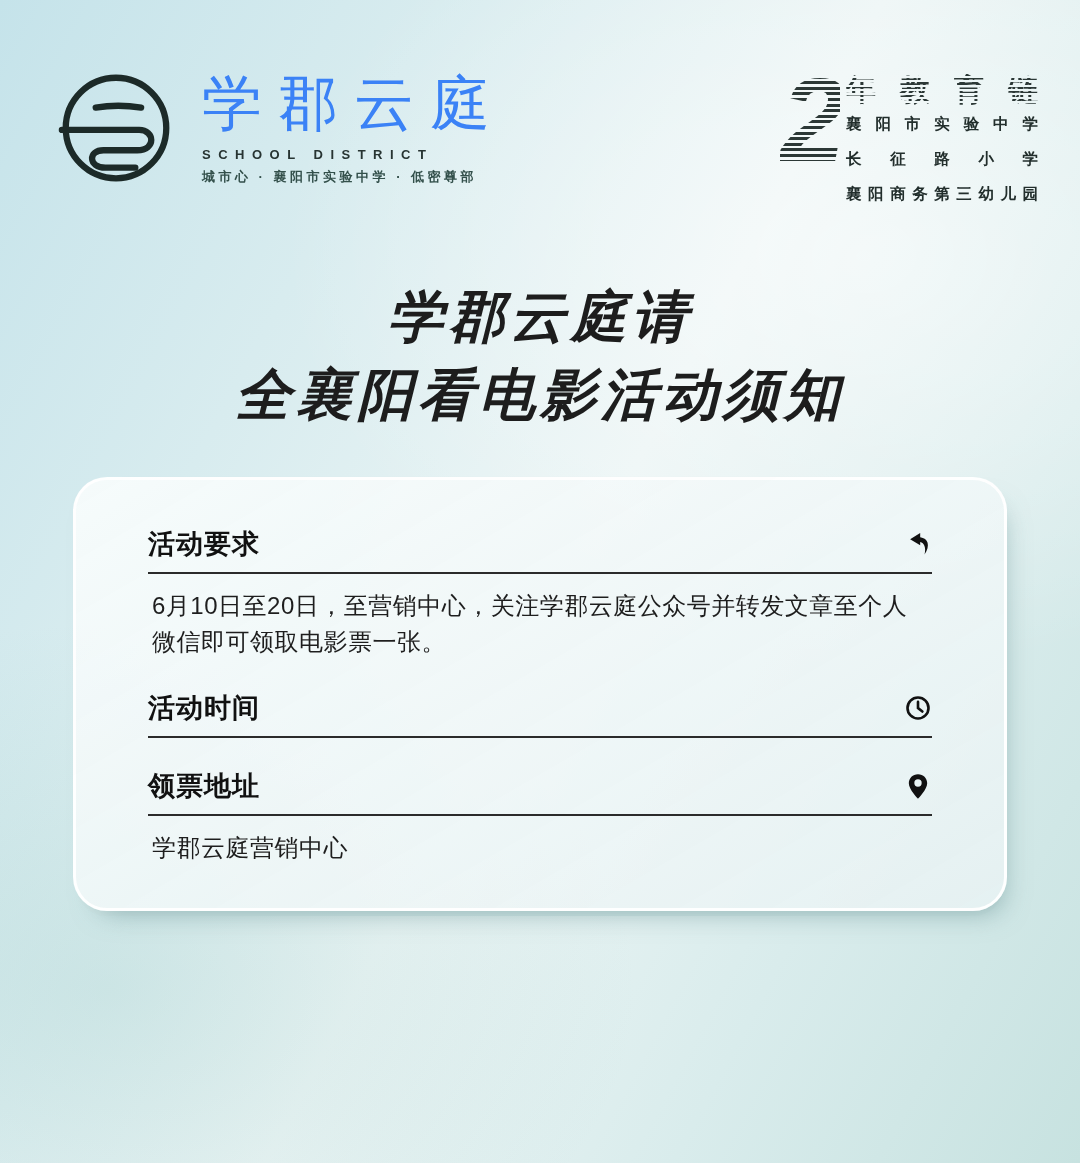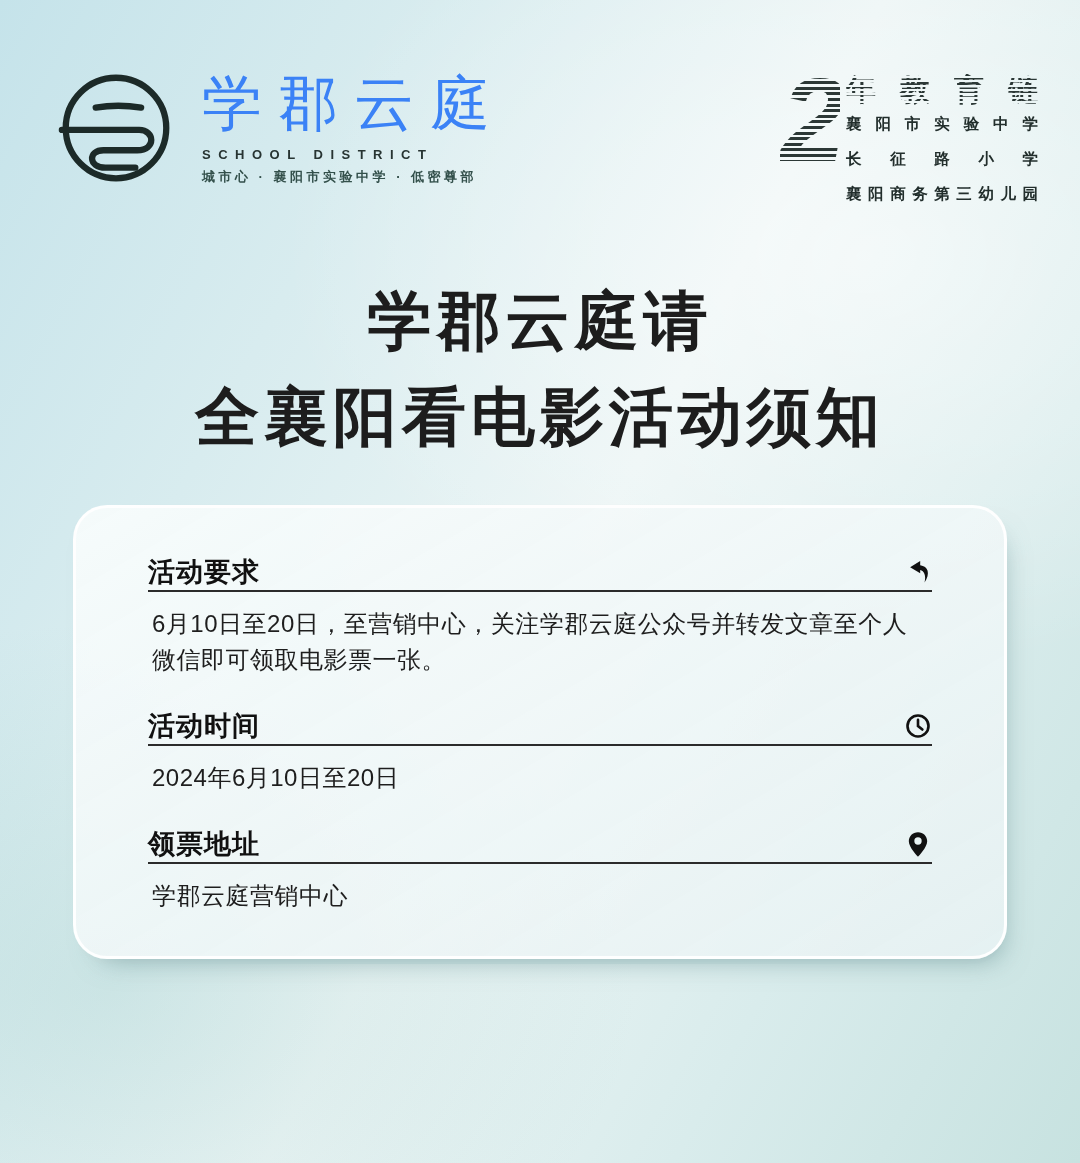--- a/index.html
+++ b/index.html
@@ -39,35 +39,35 @@
     }
     .stripes-fine{
       background-image:repeating-linear-gradient(to bottom,#2c3836 0 2.2px,rgba(0,0,0,0) 2.2px 4.2px);
       -webkit-background-clip:text;background-clip:text;color:transparent;
     }
   }
 
   
   .title{margin-top:78px;text-align:center;
          font-family:"Liberation Serif","DejaVu Serif",serif;color:#1d1d1d;}
-  .title h1{margin:16px;font-size:64px;font-weight:900;line-height:1.26;letter-spacing:5px;}
+  .title h1{margin:8px;font-size:56px;font-weight:900;line-height:1.26;letter-spacing:5px;font-style:italic;}
 
   
   .card{
     margin:46px auto 0 auto;width:934px;box-sizing:border-box;
     padding:46px 72px 30px 72px;
     background:linear-gradient(150deg,rgba(248,252,252,0.92),rgba(232,242,243,0.85));
     border:3px solid rgba(255,255,255,0.95);
     border-radius:34px;
     box-shadow:10px 16px 26px -14px rgba(96,140,142,0.55), 0 8px 0 -3px rgba(205,228,228,0.8);
   }
   .card-section{margin-bottom:30px;}
   .card-section:last-child{margin-bottom:12px;}
   .section-header{display:flex;justify-content:space-between;align-items:center;
-                  border-bottom:2px solid #2b2b2b;}
+                  border-bottom:2px solid #2b2b2b;padding-bottom:10px;}
   .section-heading{margin:0;font-size:27px;font-weight:800;color:#111;letter-spacing:1px;}
   .section-icon{width:28px;height:28px;display:flex;align-items:center;justify-content:center;}
   .section-icon svg{width:28px;height:28px;}
   .section-body{margin:14px 4px 0 4px;font-size:24px;line-height:1.5;color:#1e1e1e;letter-spacing:0.5px;}
 </style>
 </head>
 <body>
 
 <header class="header">
   <div class="brand">
@@ -118,21 +118,20 @@
   <section class="card-section">
     <div class="section-header">
       <h2 class="section-heading">活动时间</h2>
       <span class="section-icon">
         <svg viewBox="0 0 32 32" fill="none" stroke="#111" stroke-width="3" stroke-linecap="round">
           <circle cx="16" cy="16" r="12"></circle>
           <path d="M16 9 L16 16 L21 20"></path>
         </svg>
       </span>
     </div>
-    <p class="section-body">2024年6月10日至20日</p>
   </section>
 
 
   <section class="card-section">
     <div class="section-header">
       <h2 class="section-heading">领票地址</h2>
       <span class="section-icon">
         <svg viewBox="0 0 32 32" fill="#111">
           <path d="M16 2.5 C10 2.5 5.5 7 5.5 12.8 C5.5 20 16 30.5 16 30.5 C16 30.5 26.5 20 26.5 12.8 C26.5 7 22 2.5 16 2.5 Z M16 16.8 A4.2 4.2 0 1 1 16 8.4 A4.2 4.2 0 1 1 16 16.8 Z" fill-rule="evenodd"></path>
         </svg>

